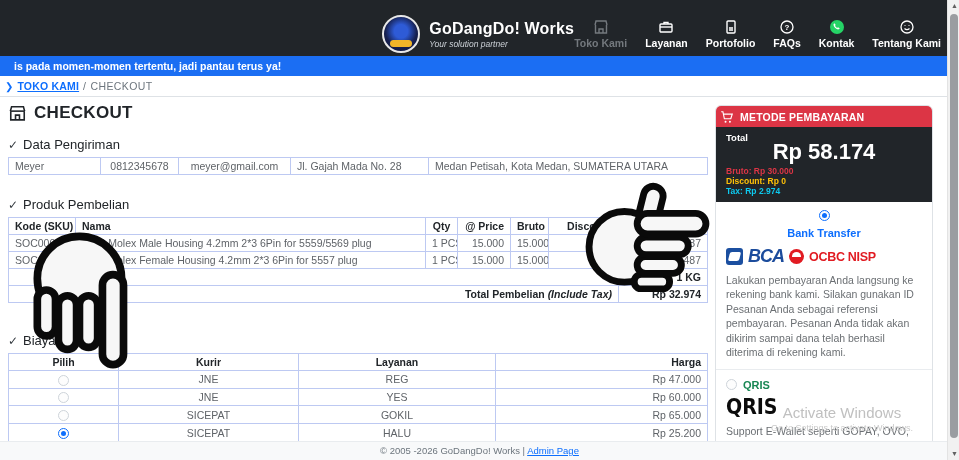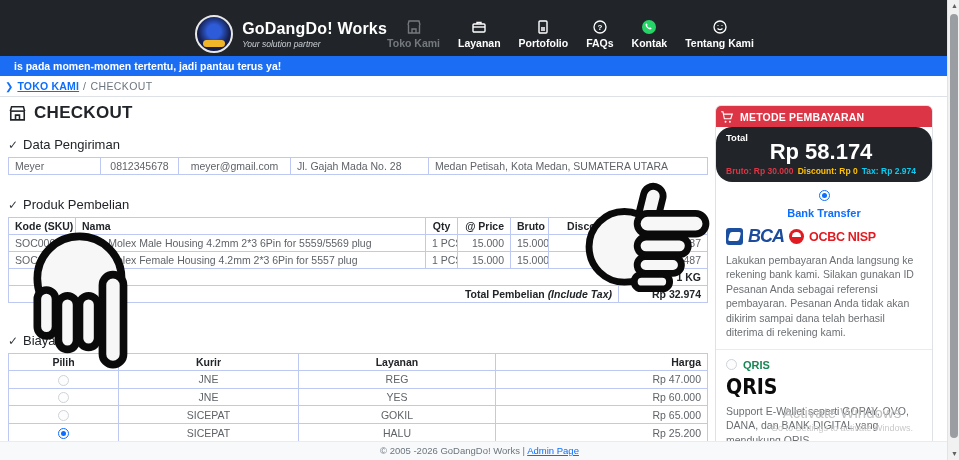--- a/index.html
+++ b/index.html
@@ -2,21 +2,21 @@
 <html><head>
 <meta charset="utf-8">
 <style>
   * { margin:0; padding:0; box-sizing:border-box; }
   html,body { width:959px; height:460px; overflow:hidden; background:#fff;
     font-family:"Liberation Sans","DejaVu Sans",sans-serif; }
   .page { position:relative; width:959px; height:460px; background:#fff; }
 
   
   .header { position:absolute; top:0; left:0; width:947px; height:68px;
-    background:#212529; display:flex; align-items:center; justify-content:center; padding:0 14px 0 16px; }
+    background:#212529; display:flex; align-items:center; justify-content:flex-end; padding:0 6px 0 16px; }
   .brand { display:flex; align-items:center; gap:9px; }
   .logo { width:38px; height:38px; border-radius:50%; background:radial-gradient(circle at 50% 42%, #2e5bd7 0 26%, #16204f 60%, #0d1334 100%);
     position:relative; border:2px solid #e8e8e8; overflow:hidden; flex:0 0 auto; }
   .logo .banner { position:absolute; bottom:4px; left:6px; right:6px; height:7px; background:#f0b429; border-radius:4px; }
   .brand-txt .t { color:#fff; font-size:16px; font-weight:700; letter-spacing:.2px; }
   .brand-txt .s { color:#cdd2d8; font-size:8.5px; font-style:italic; margin-top:1px; }
   .nav { display:flex; gap:18px; align-items:flex-end; }
   .nav-item { display:flex; flex-direction:column; align-items:center; gap:2px; color:#fff; cursor:pointer; }
   .nav-item.dim { color:#74797e; }
   .nav-item .lbl { font-size:10.5px; font-weight:600; white-space:nowrap; }
@@ -46,24 +46,24 @@
   .it{font-style:italic}
   
   .radio { display:inline-block; width:11px; height:11px; border-radius:50%; border:1px solid #ced4da; background:#fdfdfd; vertical-align:middle; position:relative; cursor:pointer; }
   .radio.sel { border:1.5px solid #0d6efd; }
   .radio.sel::after { content:""; position:absolute; inset:2px; border-radius:50%; background:#0d6efd; }
 
   
   .card { position:absolute; left:715px; top:105px; width:218px; border:1px solid #dee2e6; border-radius:6px; background:#fff; overflow:hidden; }
   .card-red { background:#dc3545; color:#fff; font-size:10.5px; font-weight:700; letter-spacing:.2px;
     display:flex; align-items:center; gap:6px; padding:4px 4px; height:21px; }
-  .card-dark { background:#212529; color:#fff; padding:5px 16px 6px 10px;border-radius:16px; }
+  .card-dark { background:#212529; color:#fff; padding:5px 10px 6px 10px; }
   .card-dark .tlabel { font-size:9.5px; font-weight:600; }
   .card-dark .tval { text-align:center; font-size:22px; font-weight:700; margin-top:-4px; }
-  .mini-row { display:flex; justify-content:space-between; font-size:8.5px; font-weight:700; margin-top:1px; }
+  .mini-row { display:flex; justify-content:space-between; font-size:8.5px; font-weight:700; margin-top:1px;flex-direction:column; }
   .card-body { padding:8px 10px 10px 10px; }
   .pay-opt { display:flex; align-items:center; gap:6px; font-size:11px; font-weight:700; }
   .pay-opt.bank { color:#0d6efd;flex-direction:column; }
   .pay-opt.qris { color:#198754; }
   .banks { display:flex; align-items:center; gap:5px; margin:7px 0 6px 0; }
   .bri { width:17px; height:17px; background:#1b4fa0; border-radius:3px; position:relative; }
   .bri::after { content:""; position:absolute; inset:4px 3px; background:#fff; border-radius:2px; transform:skewX(-14deg); }
   .bca { color:#1c4c9c; font-weight:800; font-style:italic; font-size:18px; letter-spacing:-1px; }
   .ocbc-dot { width:15px; height:15px; border-radius:50%; background:#e11b22; position:relative; }
   .ocbc-dot::after { content:""; position:absolute; left:3px; top:3px; width:9px; height:5px; background:#fff; border-radius:5px 5px 0 0; }

